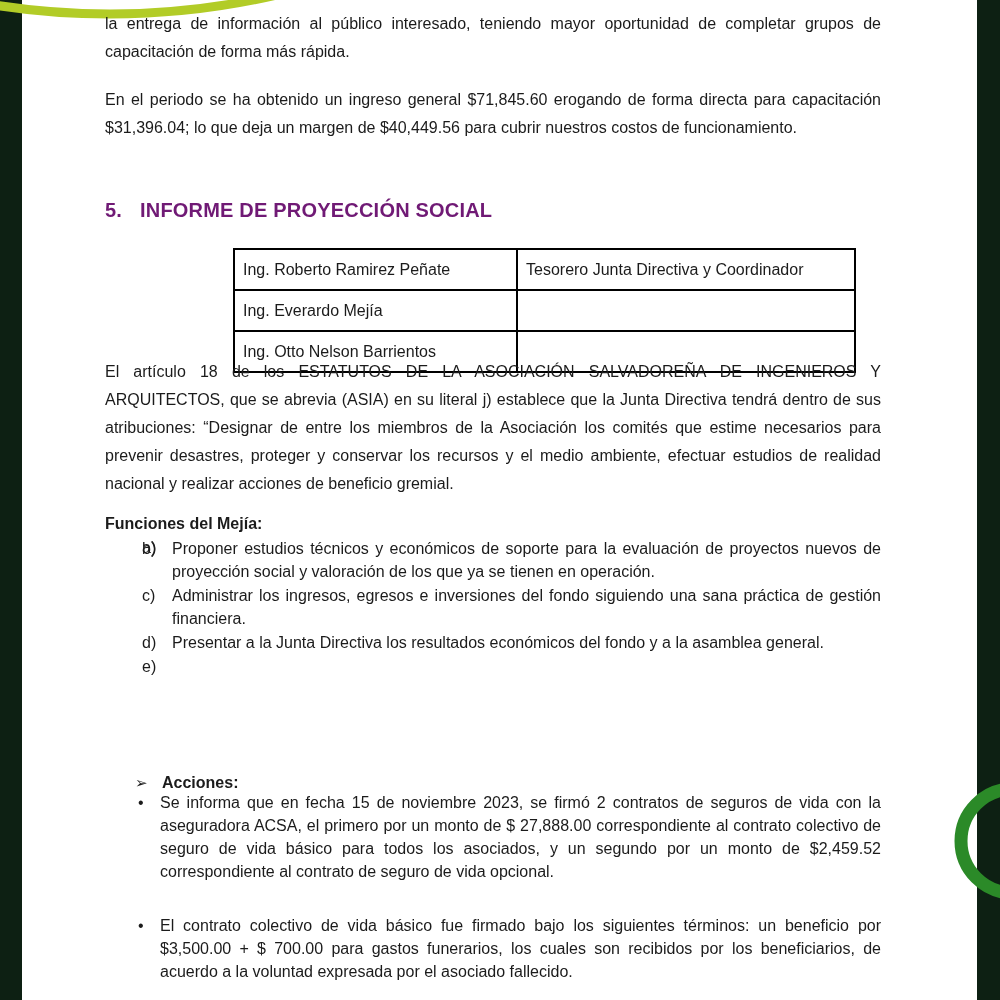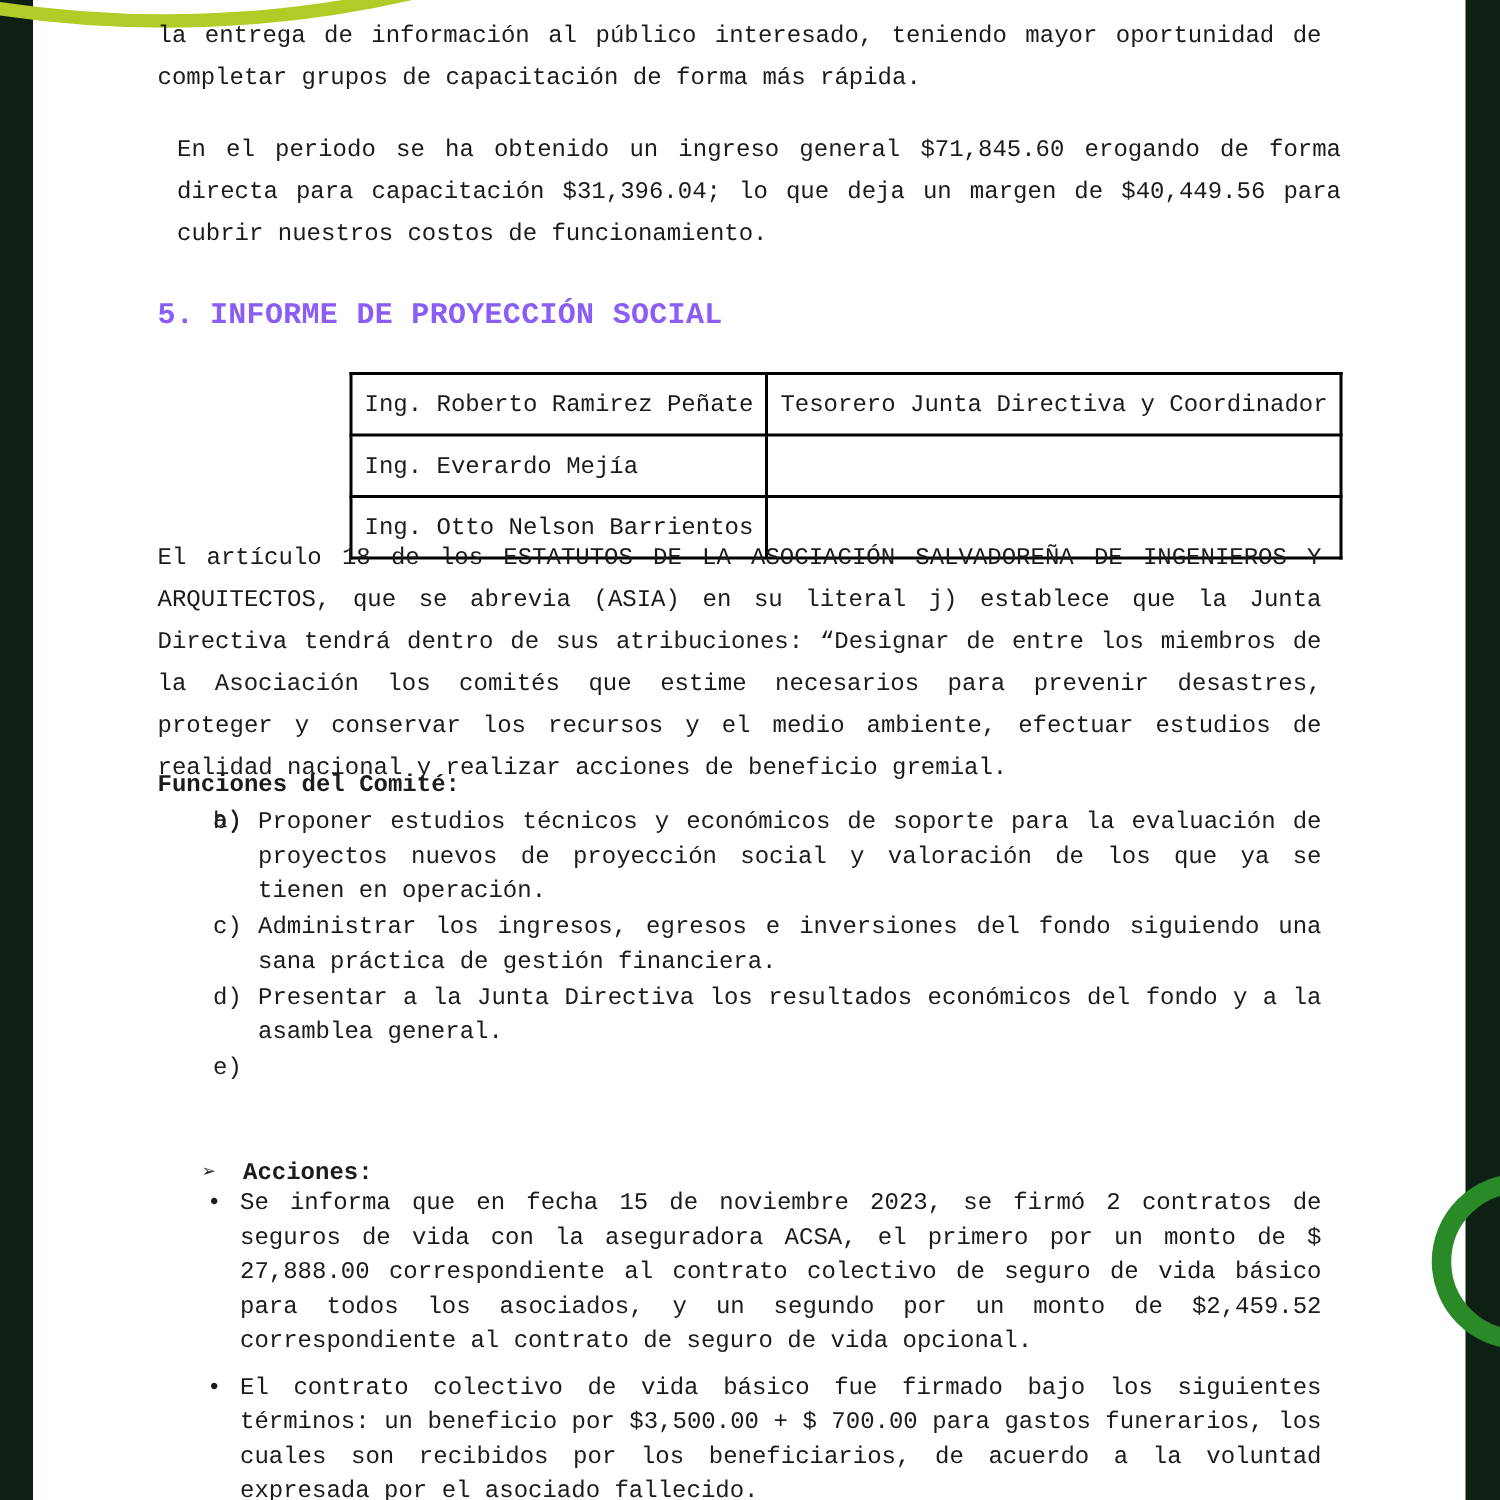--- a/index.html
+++ b/index.html
@@ -1,33 +1,33 @@
 <!DOCTYPE html>
 <html><head>
 <meta charset="utf-8">
 <style>
   html,body { margin:0; padding:0; background:#ffffff; }
   .page {
     position:relative; width:1000px; height:1000px; background:#ffffff;
-    font-family:Liberation Mono, monospace; color:#1b1b1b; overflow:hidden;
+    font-family:Liberation Sans, sans-serif; color:#1b1b1b; overflow:hidden;
   }
   .decor-svg { position:absolute; left:0; top:0; z-index:1; pointer-events:none; }
   .content { position:absolute; left:105px; top:0; width:776px; height:1000px; z-index:2; }
 
   .para {
     position:absolute; left:0; width:776px;
     font-size:16px; line-height:28px; text-align:justify;
   }
   #p1 { top:-6px; }
-  #p2 { top:70px;margin-left:13px; }
+  #p2 { top:70px; }
   #article { top:342px; }
 
   .section-heading {
     position:absolute; top:199px; left:0;
-    font-size:20px; font-weight:bold; color:#8b5cf6; letter-spacing:0.2px;
+    font-size:20px; font-weight:bold; color:#701a75; letter-spacing:0.2px;
     white-space:nowrap;
   }
   .section-heading .num { display:inline-block; width:35px; }
 
   .members-table {
     position:absolute; left:128px; top:248px; border-collapse:collapse;
     font-size:16px;
   }
   .members-table td {
     border:2px solid #000; height:31px; padding:4px 8px; vertical-align:middle;
@@ -89,21 +89,21 @@
         </tr>
         <tr>
           <td class="c1">Ing. Otto Nelson Barrientos</td>
           <td class="c2"></td>
         </tr>
       </tbody>
     </table>
 
     <p class="para" id="article">El artículo 18 de los ESTATUTOS DE LA ASOCIACIÓN SALVADOREÑA DE INGENIEROS Y ARQUITECTOS, que se abrevia (ASIA) en su literal j) establece que la Junta Directiva tendrá dentro de sus atribuciones: “Designar de entre los miembros de la Asociación los comités que estime necesarios para prevenir desastres, proteger y conservar los recursos y el medio ambiente, efectuar estudios de realidad nacional y realizar acciones de beneficio gremial.</p>
 
-    <div class="bold-label" id="functions-heading">Funciones del Comité:</div>
+    <div class="bold-label" id="functions-heading">Funciones del Mejía:</div>
 
     <div class="alpha-list">
       <div class="alpha-item">
         <span class="lbl">a)</span>
       </div>
       <div class="alpha-item">
         <span class="lbl">b)</span>
         <span>Proponer estudios técnicos y económicos de soporte para la evaluación de proyectos nuevos de proyección social y valoración de los que ya se tienen en operación.</span>
       </div>
       <div class="alpha-item">

